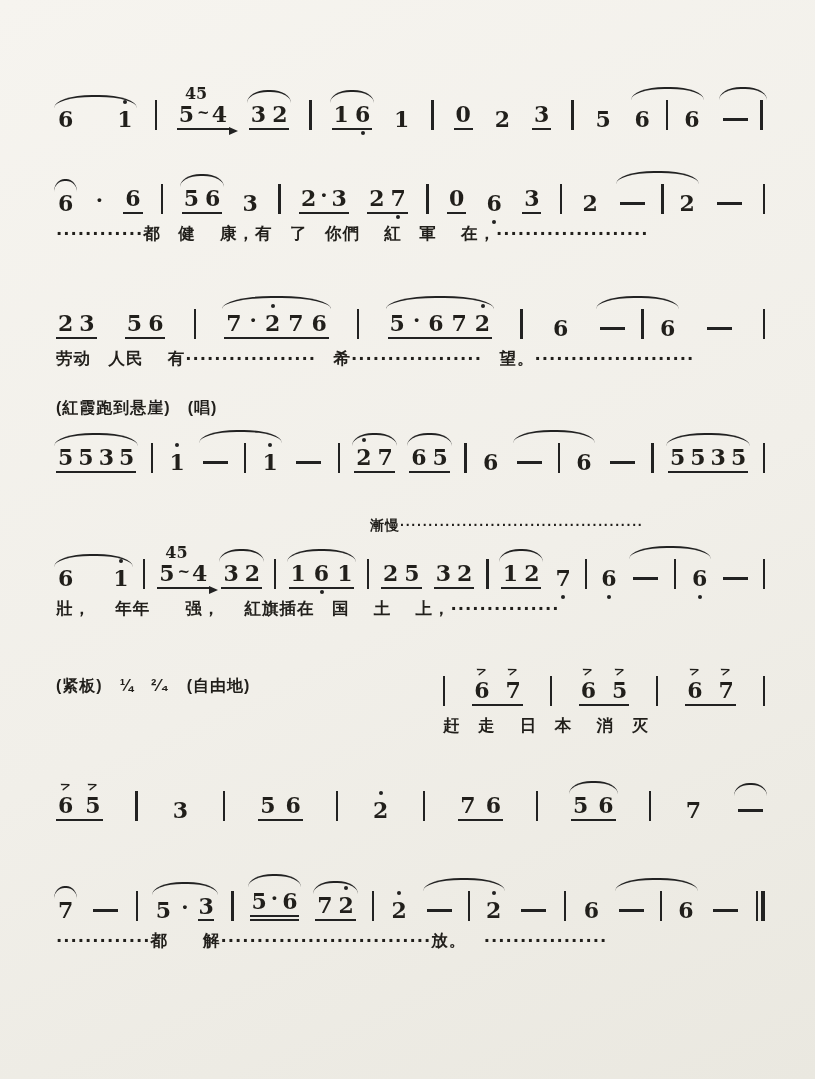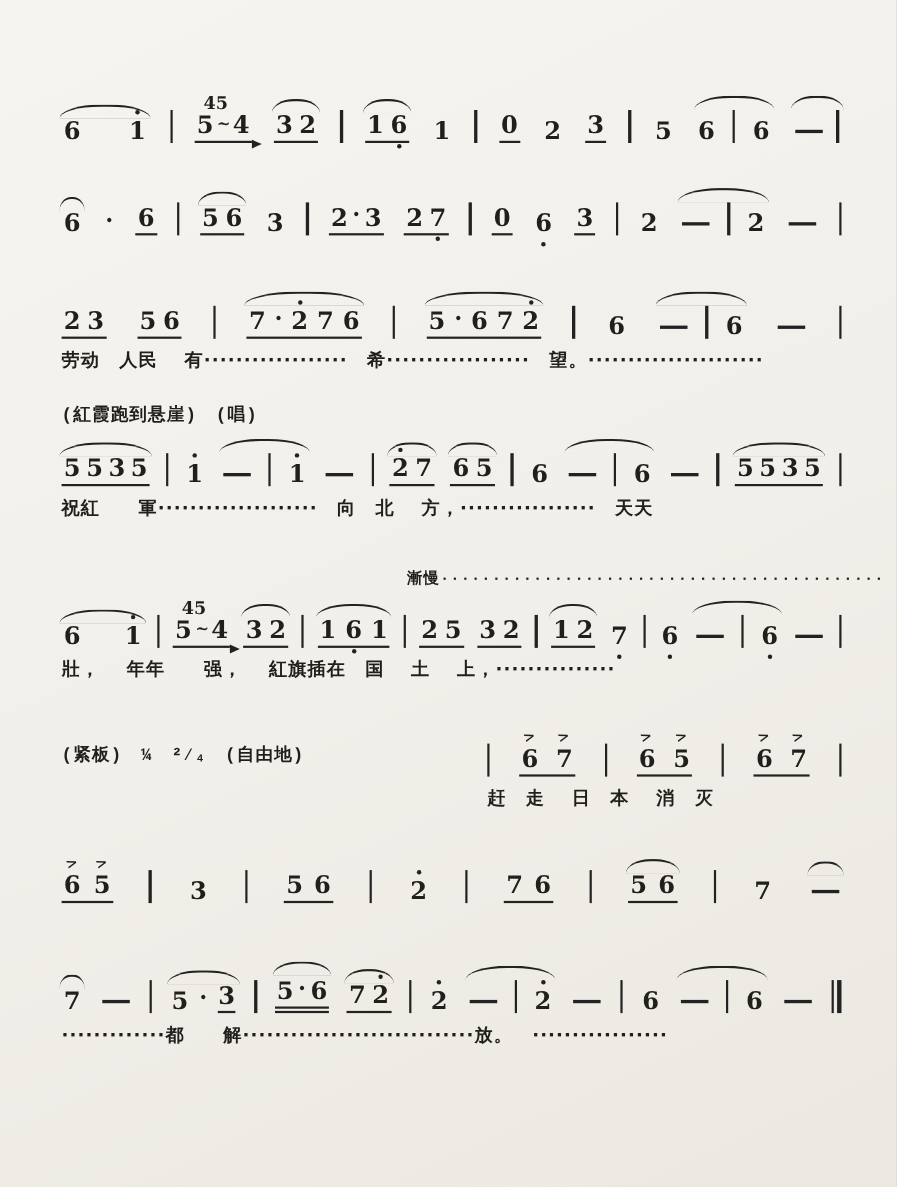--- a/index.html
+++ b/index.html
@@ -9,21 +9,21 @@
     font-family:"DejaVu Serif","Liberation Serif",serif;}
   .system{margin-bottom:40px;}
   .system:nth-child(1){margin-bottom:38px}
   .system:nth-child(2){margin-bottom:48px}
   .system:nth-child(3){margin-bottom:28px}
   .system:nth-child(4){margin-bottom:44px}
   .system:nth-child(5){margin-bottom:40px}
   .system:nth-child(6){margin-bottom:38px}
   .system:nth-child(7){margin-bottom:54px}
   .system:nth-child(8){margin-bottom:0}
-  .header-line,.tempo-line{font-family:Liberation Mono, monospace;
+  .header-line,.tempo-line{font-family:Liberation Sans, sans-serif;
     font-weight:700;font-size:16px;white-space:pre;margin-bottom:8px;letter-spacing:1px;}
   .tempo-line{font-size:14px;}
   .notes-row{display:flex;justify-content:space-between;align-items:flex-end;height:46px;padding-top:14px;box-sizing:border-box;}
   .grp{position:relative;display:inline-flex;align-items:flex-end;gap:6px;padding:0 2px;}
   .grp.u1{border-bottom:2.2px solid #222;padding-bottom:3px;}
   .grp.u2{border-bottom:6px double #222;padding-bottom:3px;}
   .grp.arr::after{content:"";position:absolute;right:-9px;bottom:-6.5px;
     border-left:9px solid #222;border-top:4px solid transparent;border-bottom:4px solid transparent;}
   .note{position:relative;display:inline-block;line-height:1;}
   .note b{font-weight:700;font-size:22px;line-height:1;}
@@ -156,20 +156,21 @@
             <i class="slur"></i>
             <span class="note dash"><b>—</b></span>
             <span class="bl-in"></span>
             <span class="note"><b>2</b></span>
           </span>
           <span class="grp">
             <span class="note dash"><b>—</b></span>
           </span>
           <span class="bar"></span>
         </div>
+        <div class="lyrics-row">············都　健　 康，有　了　你們　 紅　軍　 在，·····················</div>
       </div>
       <div class="system">
         <div class="notes-row">
           <span class="grp u1">
             <span class="note"><b>2</b></span>
             <span class="note"><b>3</b></span>
           </span>
           <span class="grp u1">
             <span class="note"><b>5</b></span>
             <span class="note"><b>6</b></span>
@@ -259,21 +260,20 @@
           <span class="bar"></span>
           <span class="grp u1" style="gap: 5px;">
             <i class="slur"></i>
             <span class="note"><b>5</b></span>
             <span class="note"><b>5</b></span>
             <span class="note"><b>3</b></span>
             <span class="note"><b>5</b></span>
           </span>
           <span class="bar"></span>
         </div>
-        <div class="lyrics-row">祝紅　　軍····················　向　北　 方，·················　天天</div>
       </div>
       <div class="system">
         <div class="tempo-line" style="padding-left: 314px;">漸慢···········································</div>
         <div class="notes-row">
           <span class="grp" style="gap: 40px;">
             <i class="slur"></i>
             <span class="note"><b>6</b></span>
             <span class="note"><b>1</b><i class="dot da"></i></span>
           </span>
           <span class="bar"></span>

